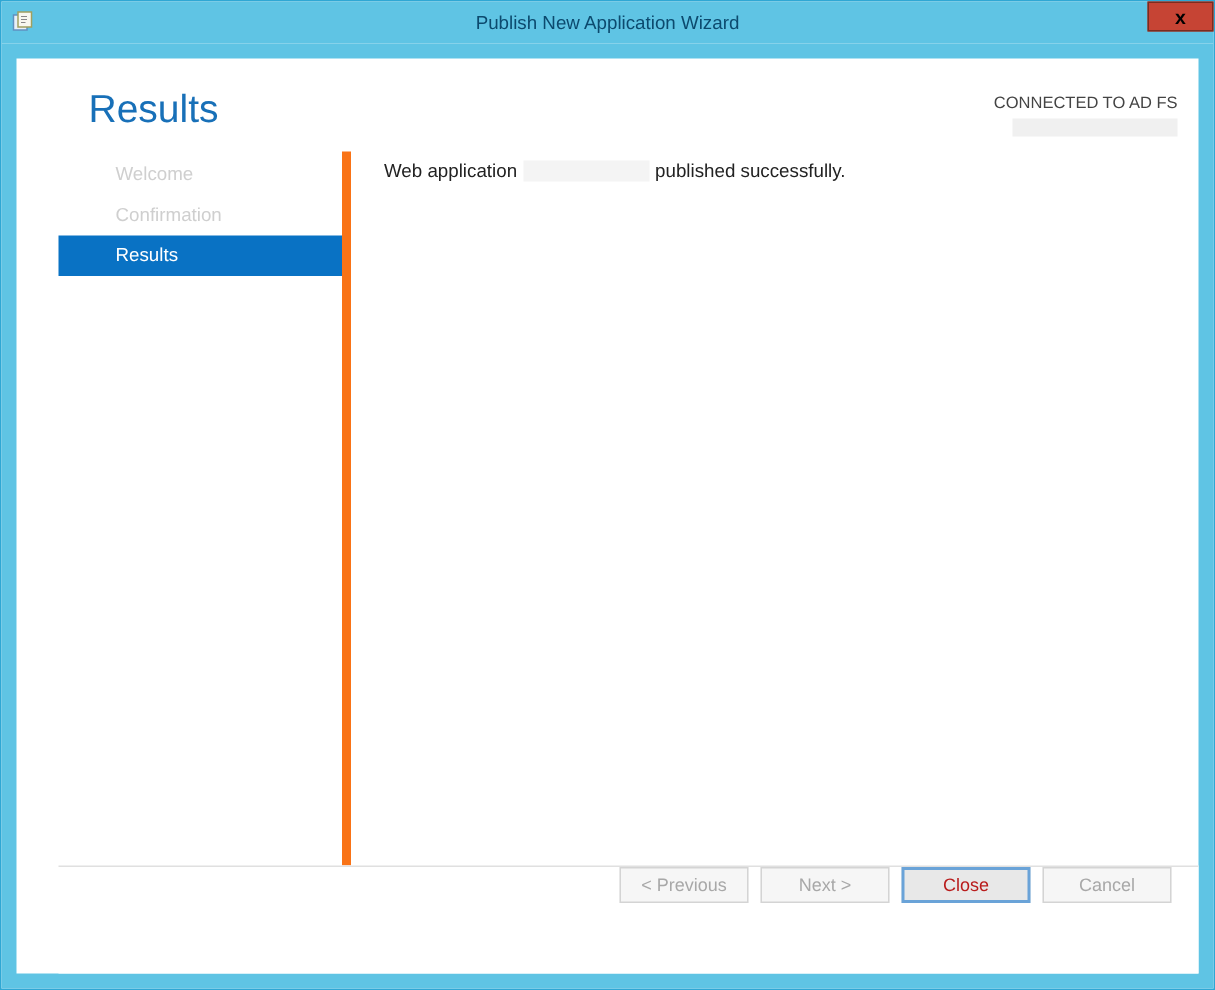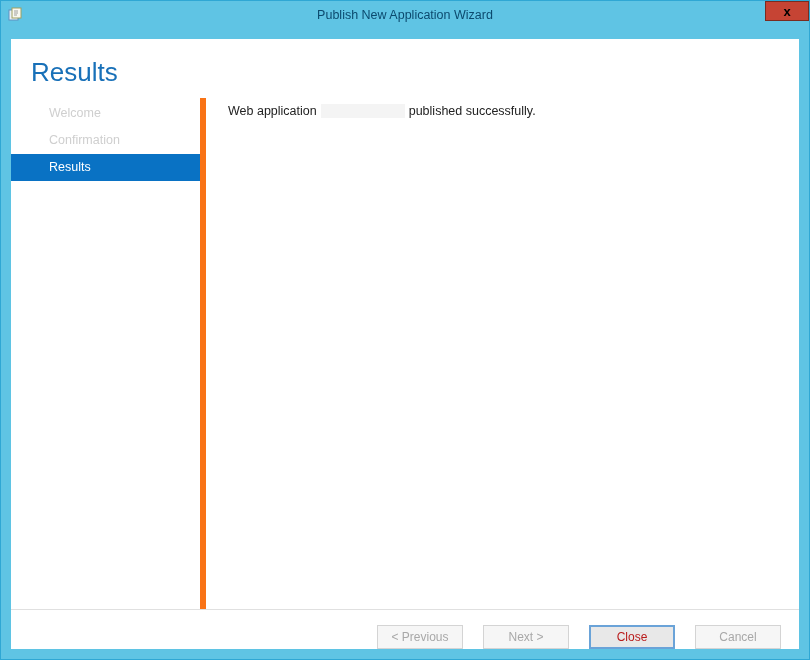--- a/index.html
+++ b/index.html
@@ -58,20 +58,21 @@
       flex: 1;
       padding: 10px;
       background: #5fc4e4;
     }
     .content {
       background: #fff;
       width: 100%;
       height: 100%;
       display: flex;
       flex-direction: column;
+      padding-left: 28px;
     }
     .header-row {
       display: flex;
       align-items: flex-start;
       justify-content: space-between;
       padding: 18px 14px 10px 20px;
     }
     .page-title {
       color: #1870b8;
       font-size: 26px;
@@ -123,26 +124,26 @@
       gap: 0;
     }
     .msg-gap {
       display: inline-block;
       width: 84px;
       height: 14px;
       background: #f4f4f4;
       margin: 0 4px;
     }
     .footer {
-      height: 40px;
+      height: 72px;
       border-top: 1px solid #e0e0e0;
       display: flex;
-      align-items: flex-end;
+      align-items: flex-start;
       justify-content: flex-end;
-      gap: 20px;
+      gap: 8px;
       padding-right: 18px;
       background: #fff;
     }
     .btn {
       min-width: 86px;
       height: 24px;
       font-size: 12px;
       border: 1px solid #b8b8b8;
       background: #eee;
       color: #333;
@@ -178,20 +179,24 @@
     <div class="close-btn">
       <span>x</span>
     </div>
   </div>
 
   <div class="content-outer">
     <div class="content">
 
       <div class="header-row">
         <div class="page-title">Results</div>
+        <div>
+          <div class="connected">CONNECTED TO AD FS</div>
+          <div class="connected-sub"></div>
+        </div>
       </div>
 
       <div class="body-row">
         <div class="sidebar">
           <div class="step">Welcome</div>
           <div class="step">Confirmation</div>
           <div class="step active">Results</div>
         </div>
 
         <div class="main">

